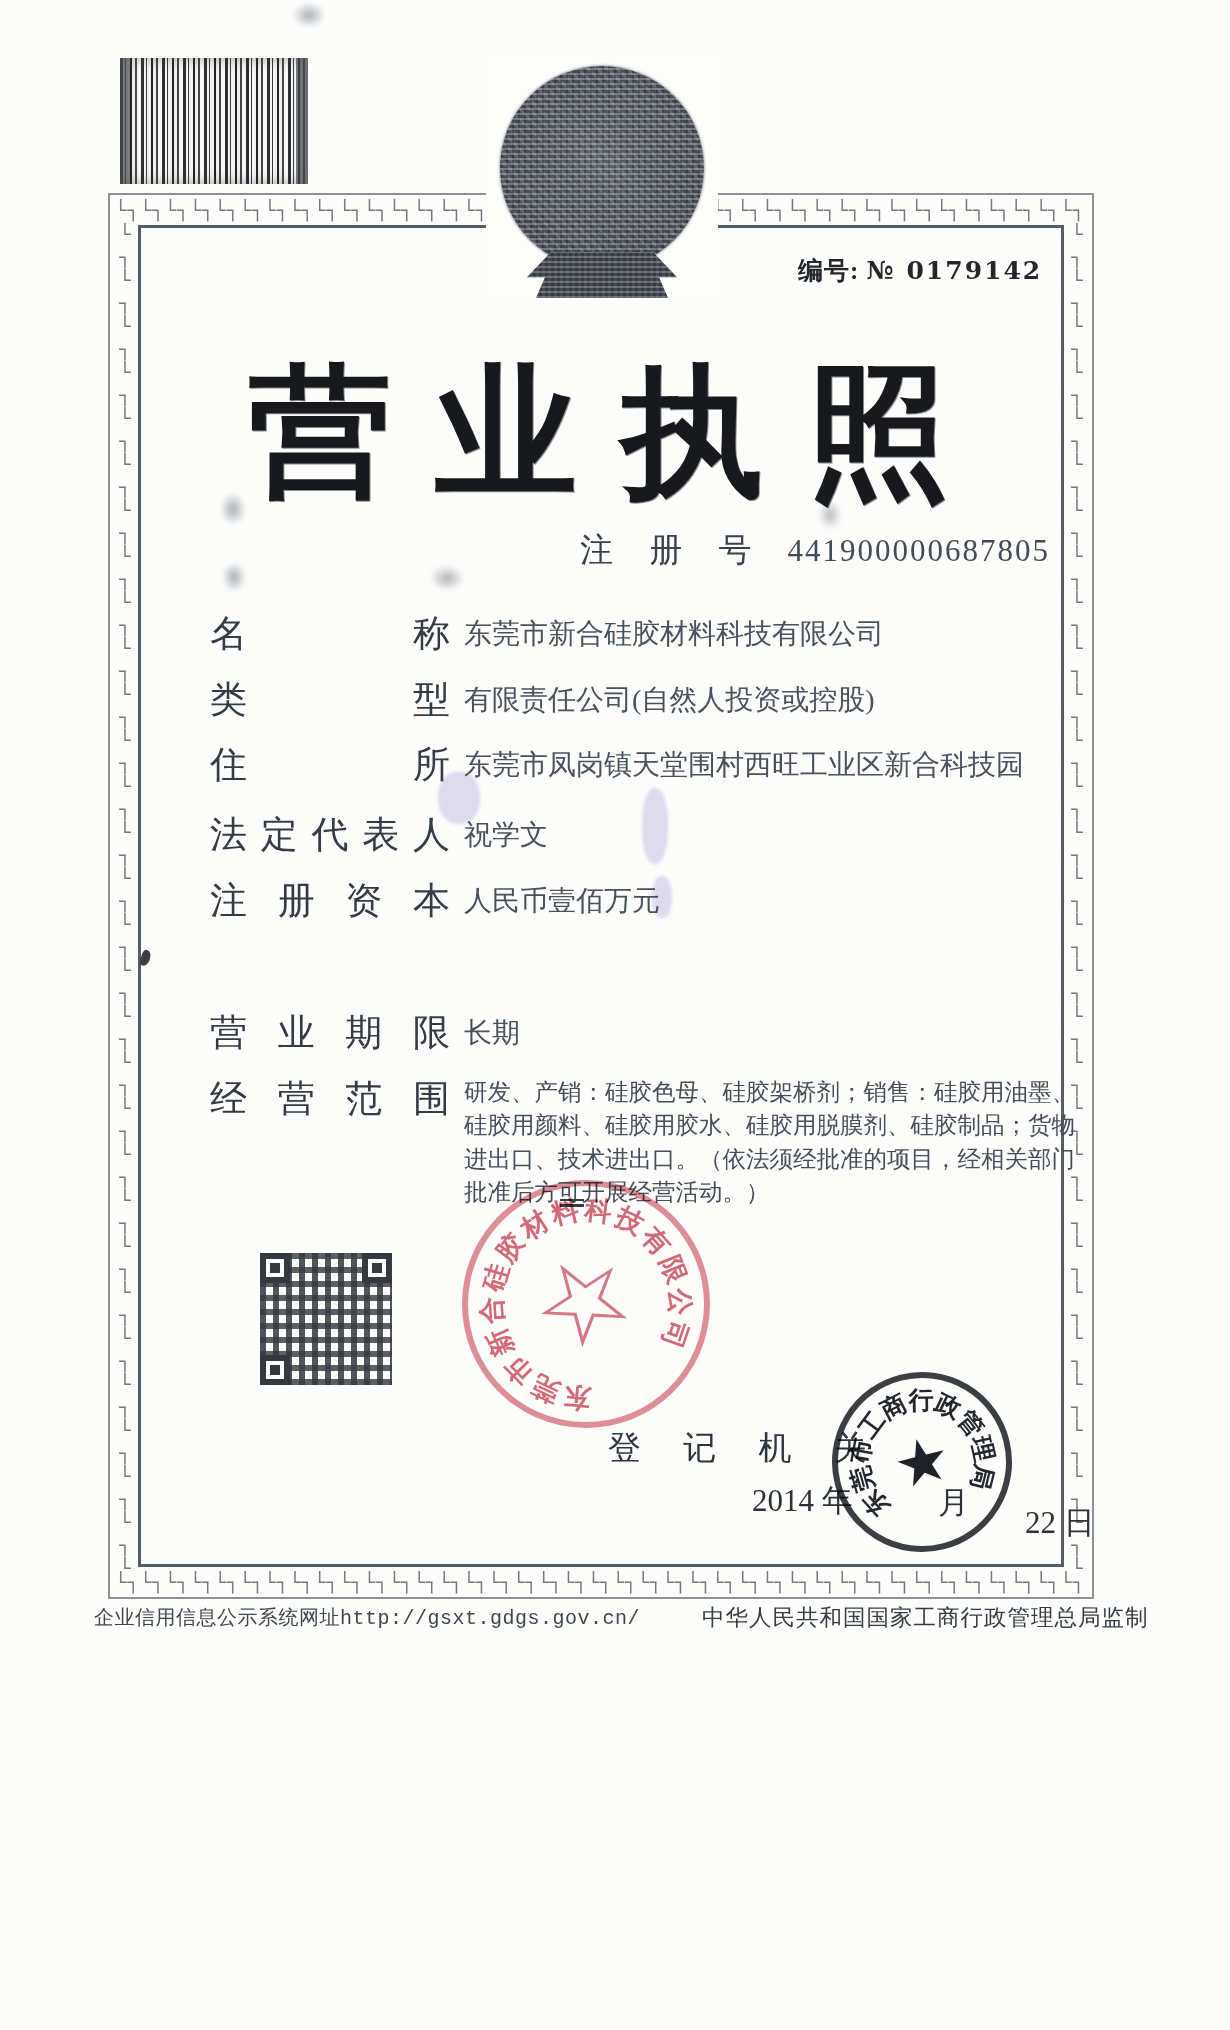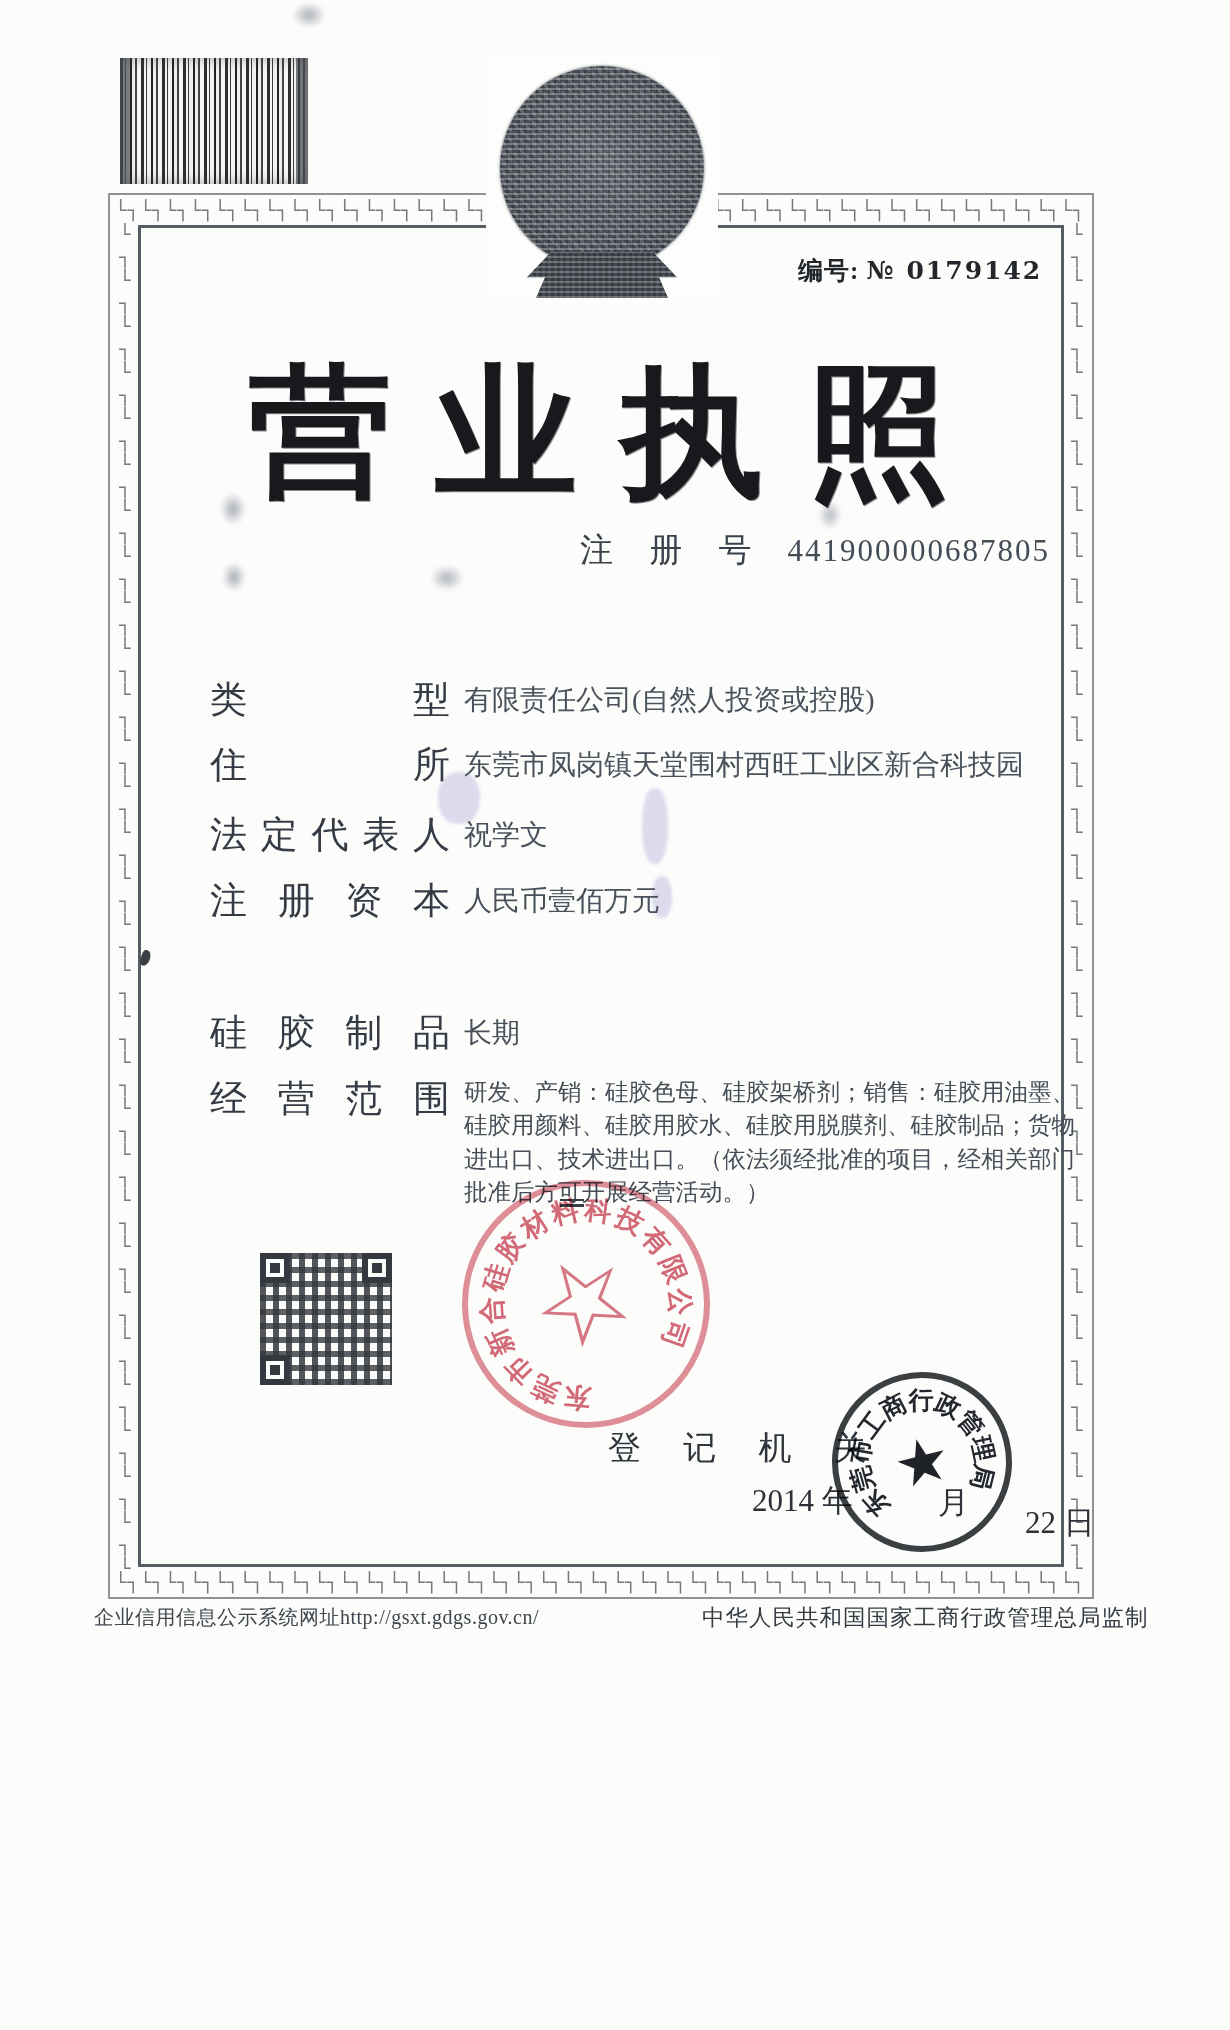--- a/index.html
+++ b/index.html
@@ -130,21 +130,21 @@
   .arc-char{font-family:"Liberation Sans","DejaVu Sans",sans-serif;font-weight:600;}
 
   
   .registry-label{left:608px;top:1426px;font-size:33px;letter-spacing:17px;color:#2e343b;z-index:3;white-space:nowrap;}
   .date-line{z-index:3;font-size:31px;color:#2c3138;white-space:nowrap;}
   .d-year{left:752px;top:1480px;}
   .d-month{left:938px;top:1482px;}
   .d-day{left:1025px;top:1482px;margin-top:20px;}
 
   
-  .footer-left{left:94px;top:1604px;font-size:20px;color:#3f464e;letter-spacing:.5px;z-index:3;}
+  .footer-left{left:94px;top:1604px;font-size:20px;color:#3f464e;letter-spacing:.5px;z-index:3;font-family:Liberation Mono, monospace;}
   .footer-right{left:702px;top:1602px;font-size:22.5px;color:#343b43;letter-spacing:1px;z-index:3;}
 
   
   .smudge{border-radius:50%;filter:blur(2px);z-index:2;pointer-events:none;}
   .ink-blot{filter:blur(1.5px);opacity:.28;background:#8f86c9;border-radius:45%;z-index:2;pointer-events:none;}
   .tick{left:141px;top:950px;width:9px;height:16px;background:#3a3f46;transform:rotate(18deg);border-radius:40% 60% 60% 40%;z-index:3;}
   .scope-mark{
     left:560px;top:1196px;width:24px;height:11px;z-index:3;
     background:repeating-linear-gradient(0deg,#383d43 0 2.5px,rgba(0,0,0,0) 2.5px 5.5px);
   }
@@ -173,38 +173,42 @@
     <span>编号:</span>
     <span class="no">№ 0179142</span>
   </div>
 
   <div class="abs title">营业执照</div>
 
   <div class="abs regno">
     <span class="lbl">注 册 号</span><span class="num">441900000687805</span>
   </div>
 
+  <div class="row" style="top:615px;">
+    <div class="lab">名称</div>
+    <div class="val">东莞市新合硅胶材料科技有限公司</div>
+  </div>
   <div class="row" style="top:681px;">
     <div class="lab">类型</div>
     <div class="val">有限责任公司(自然人投资或控股)</div>
   </div>
   <div class="row" style="top:746px;">
     <div class="lab">住所</div>
     <div class="val">东莞市凤岗镇天堂围村西旺工业区新合科技园</div>
   </div>
   <div class="row" style="top:816px;">
     <div class="lab">法定代表人</div>
     <div class="val">祝学文</div>
   </div>
   <div class="row" style="top:882px;">
     <div class="lab">注册资本</div>
     <div class="val">人民币壹佰万元</div>
   </div>
   <div class="row" style="top:1014px;">
-    <div class="lab">硅胶制品</div>
+    <div class="lab">营业期限</div>
     <div class="val">长期</div>
   </div>
   <div class="row scope" style="top:1076px;">
     <div class="lab">经营范围</div>
     <div class="val">研发、产销：硅胶色母、硅胶架桥剂；销售：硅胶用油墨、硅胶用颜料、硅胶用胶水、硅胶用脱膜剂、硅胶制品；货物进出口、技术进出口。（依法须经批准的项目，经相关部门批准后方可开展经营活动。）</div>
   </div>
   <div class="abs scope-mark"></div>
 
   <div class="abs qr">
     <div class="finder f-tl"></div>

